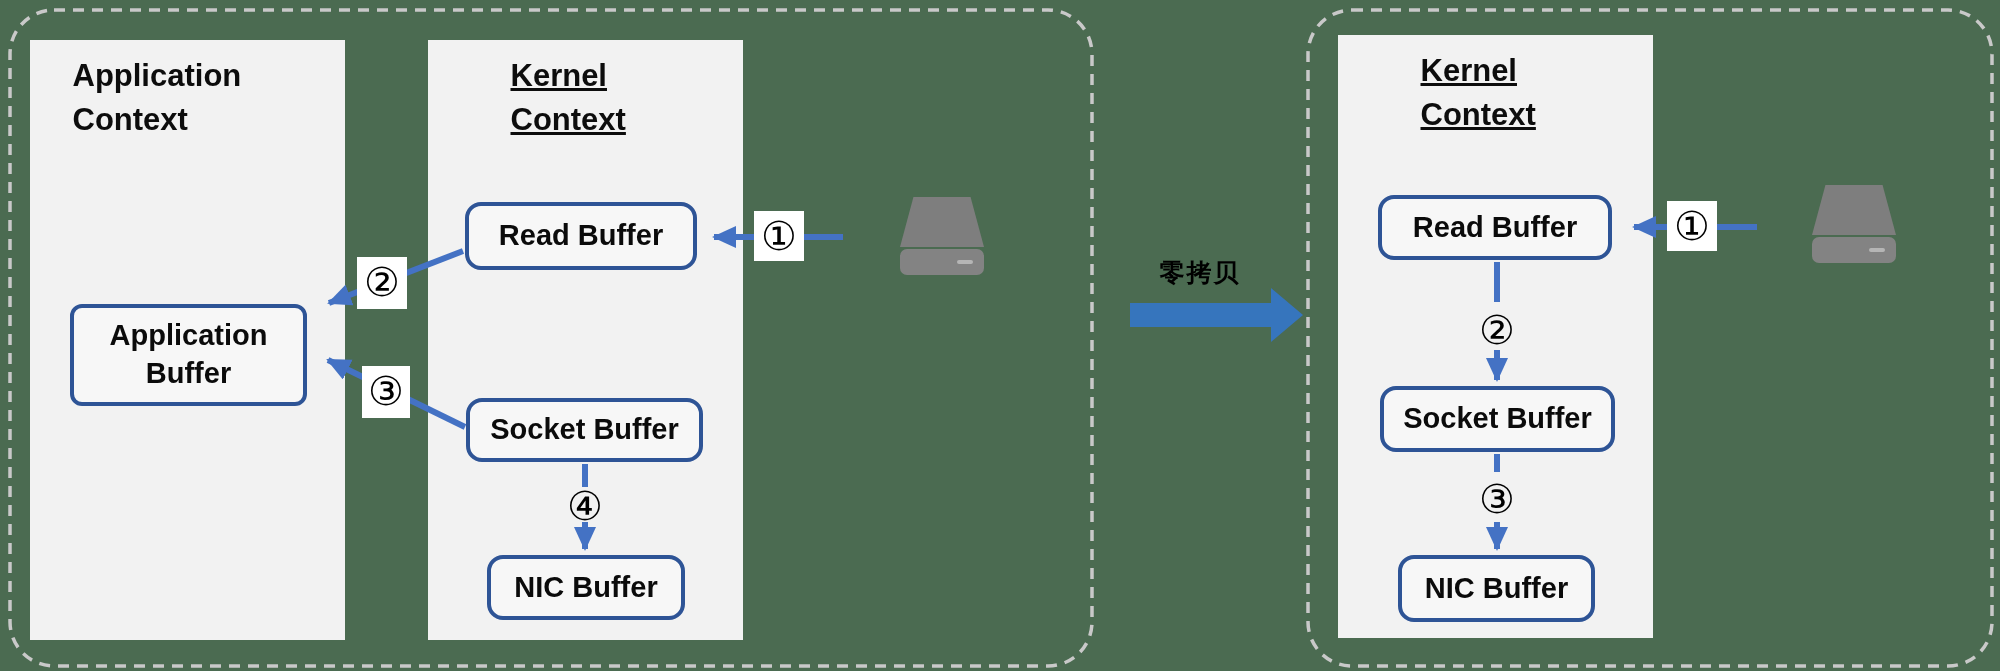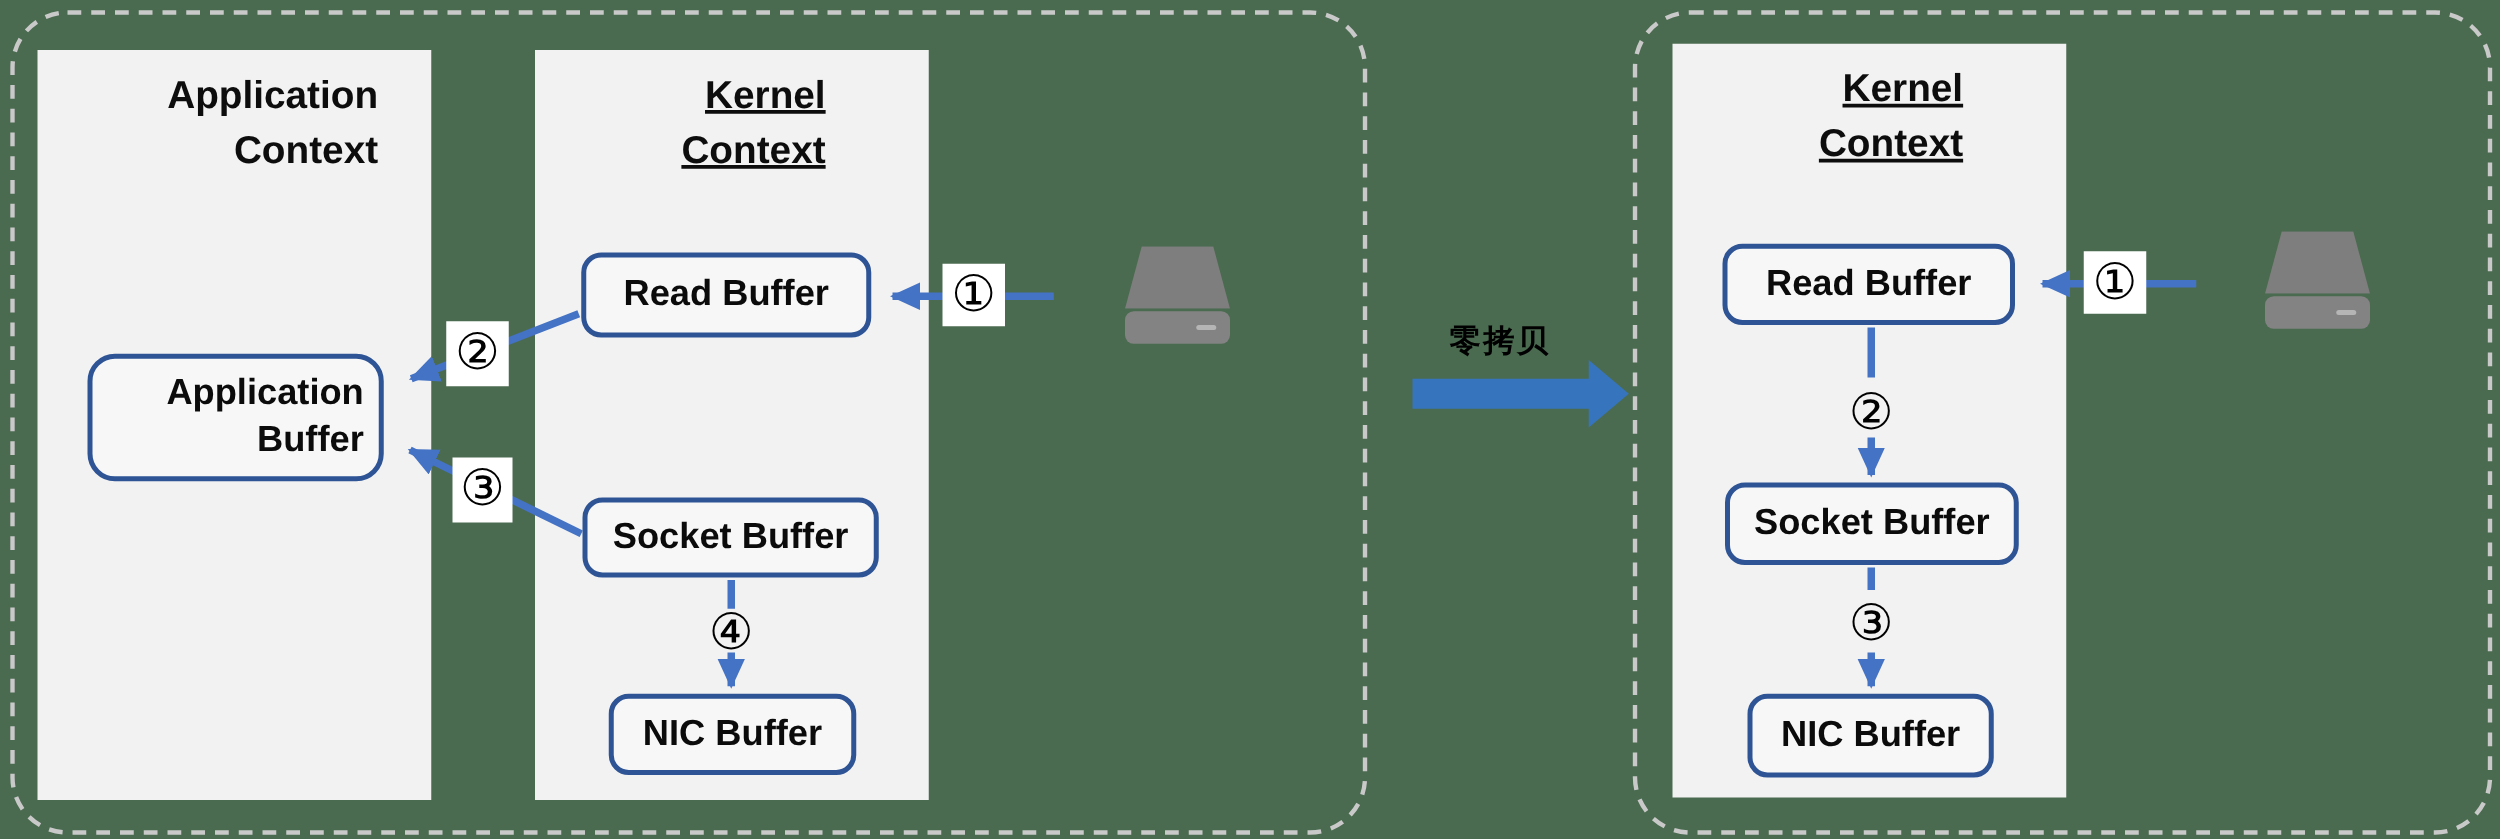--- a/index.html
+++ b/index.html
@@ -18,42 +18,42 @@
     z-index:5;pointer-events:none;
   }
   
   .panel{
     position:absolute;
     background:#f2f2f2;
     z-index:1;
   }
   .panel-title{
     margin:14px auto 0 auto;
-    text-align:right;
+    text-align:left;
     font-size:31px;
     font-weight:700;
     color:#0d0d0d;
     line-height:1.42;
   }
   .title-app{width:230px;}
   .title-kernel{width:150px;text-decoration:underline;}
   
   .buffer{
     position:absolute;
     background:#f7f7f7;
     border:4px solid #2e5496;
     border-radius:16px;
     display:flex;align-items:center;justify-content:center;
-    text-align:right;
+    text-align:center;
     font-size:29px;font-weight:600;color:#0b0b0b;
     line-height:1.3;
     z-index:2;
     box-sizing:border-box;
   }
-  .buffer.big{border-radius:22px;padding:0 12px;}
+  .buffer.big{border-radius:12px;padding:0 12px;margin-top:21px;}
   
   .step{
     position:absolute;
     z-index:6;
     text-align:center;
     font-size:40px;line-height:50px;color:#000;
     width:50px;height:50px;
   }
   .step.boxed{background:#ffffff;}
   

